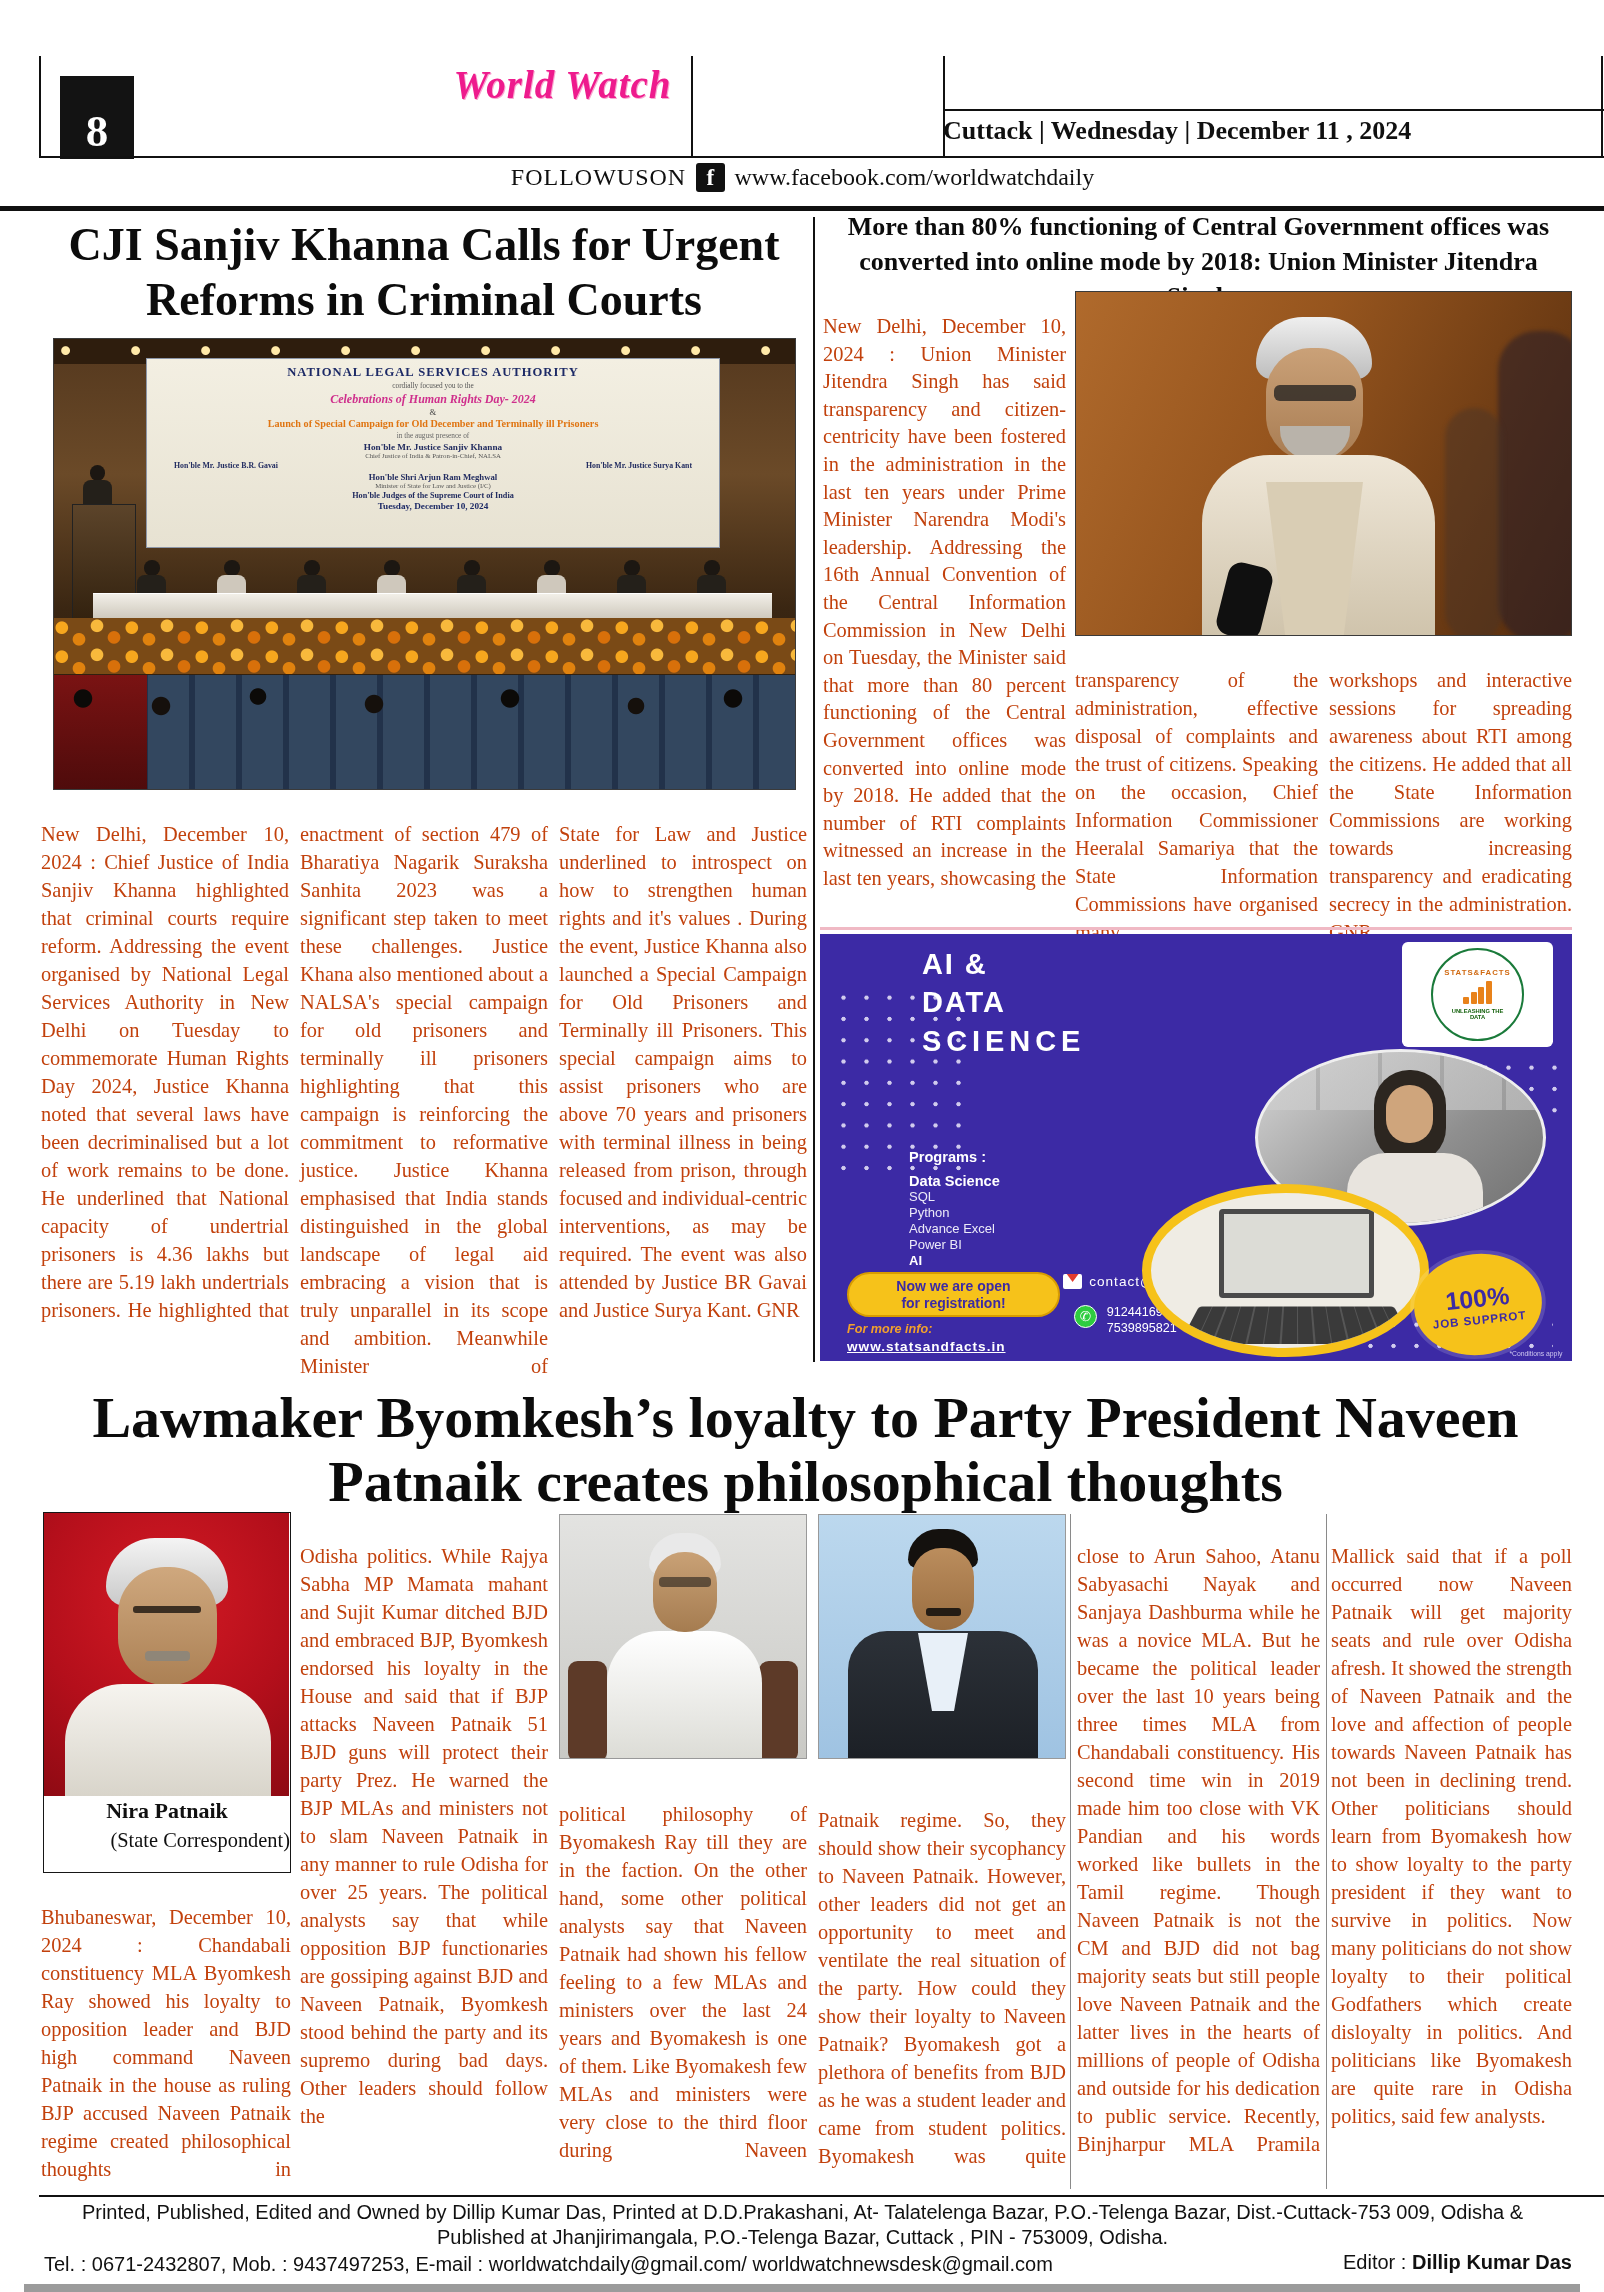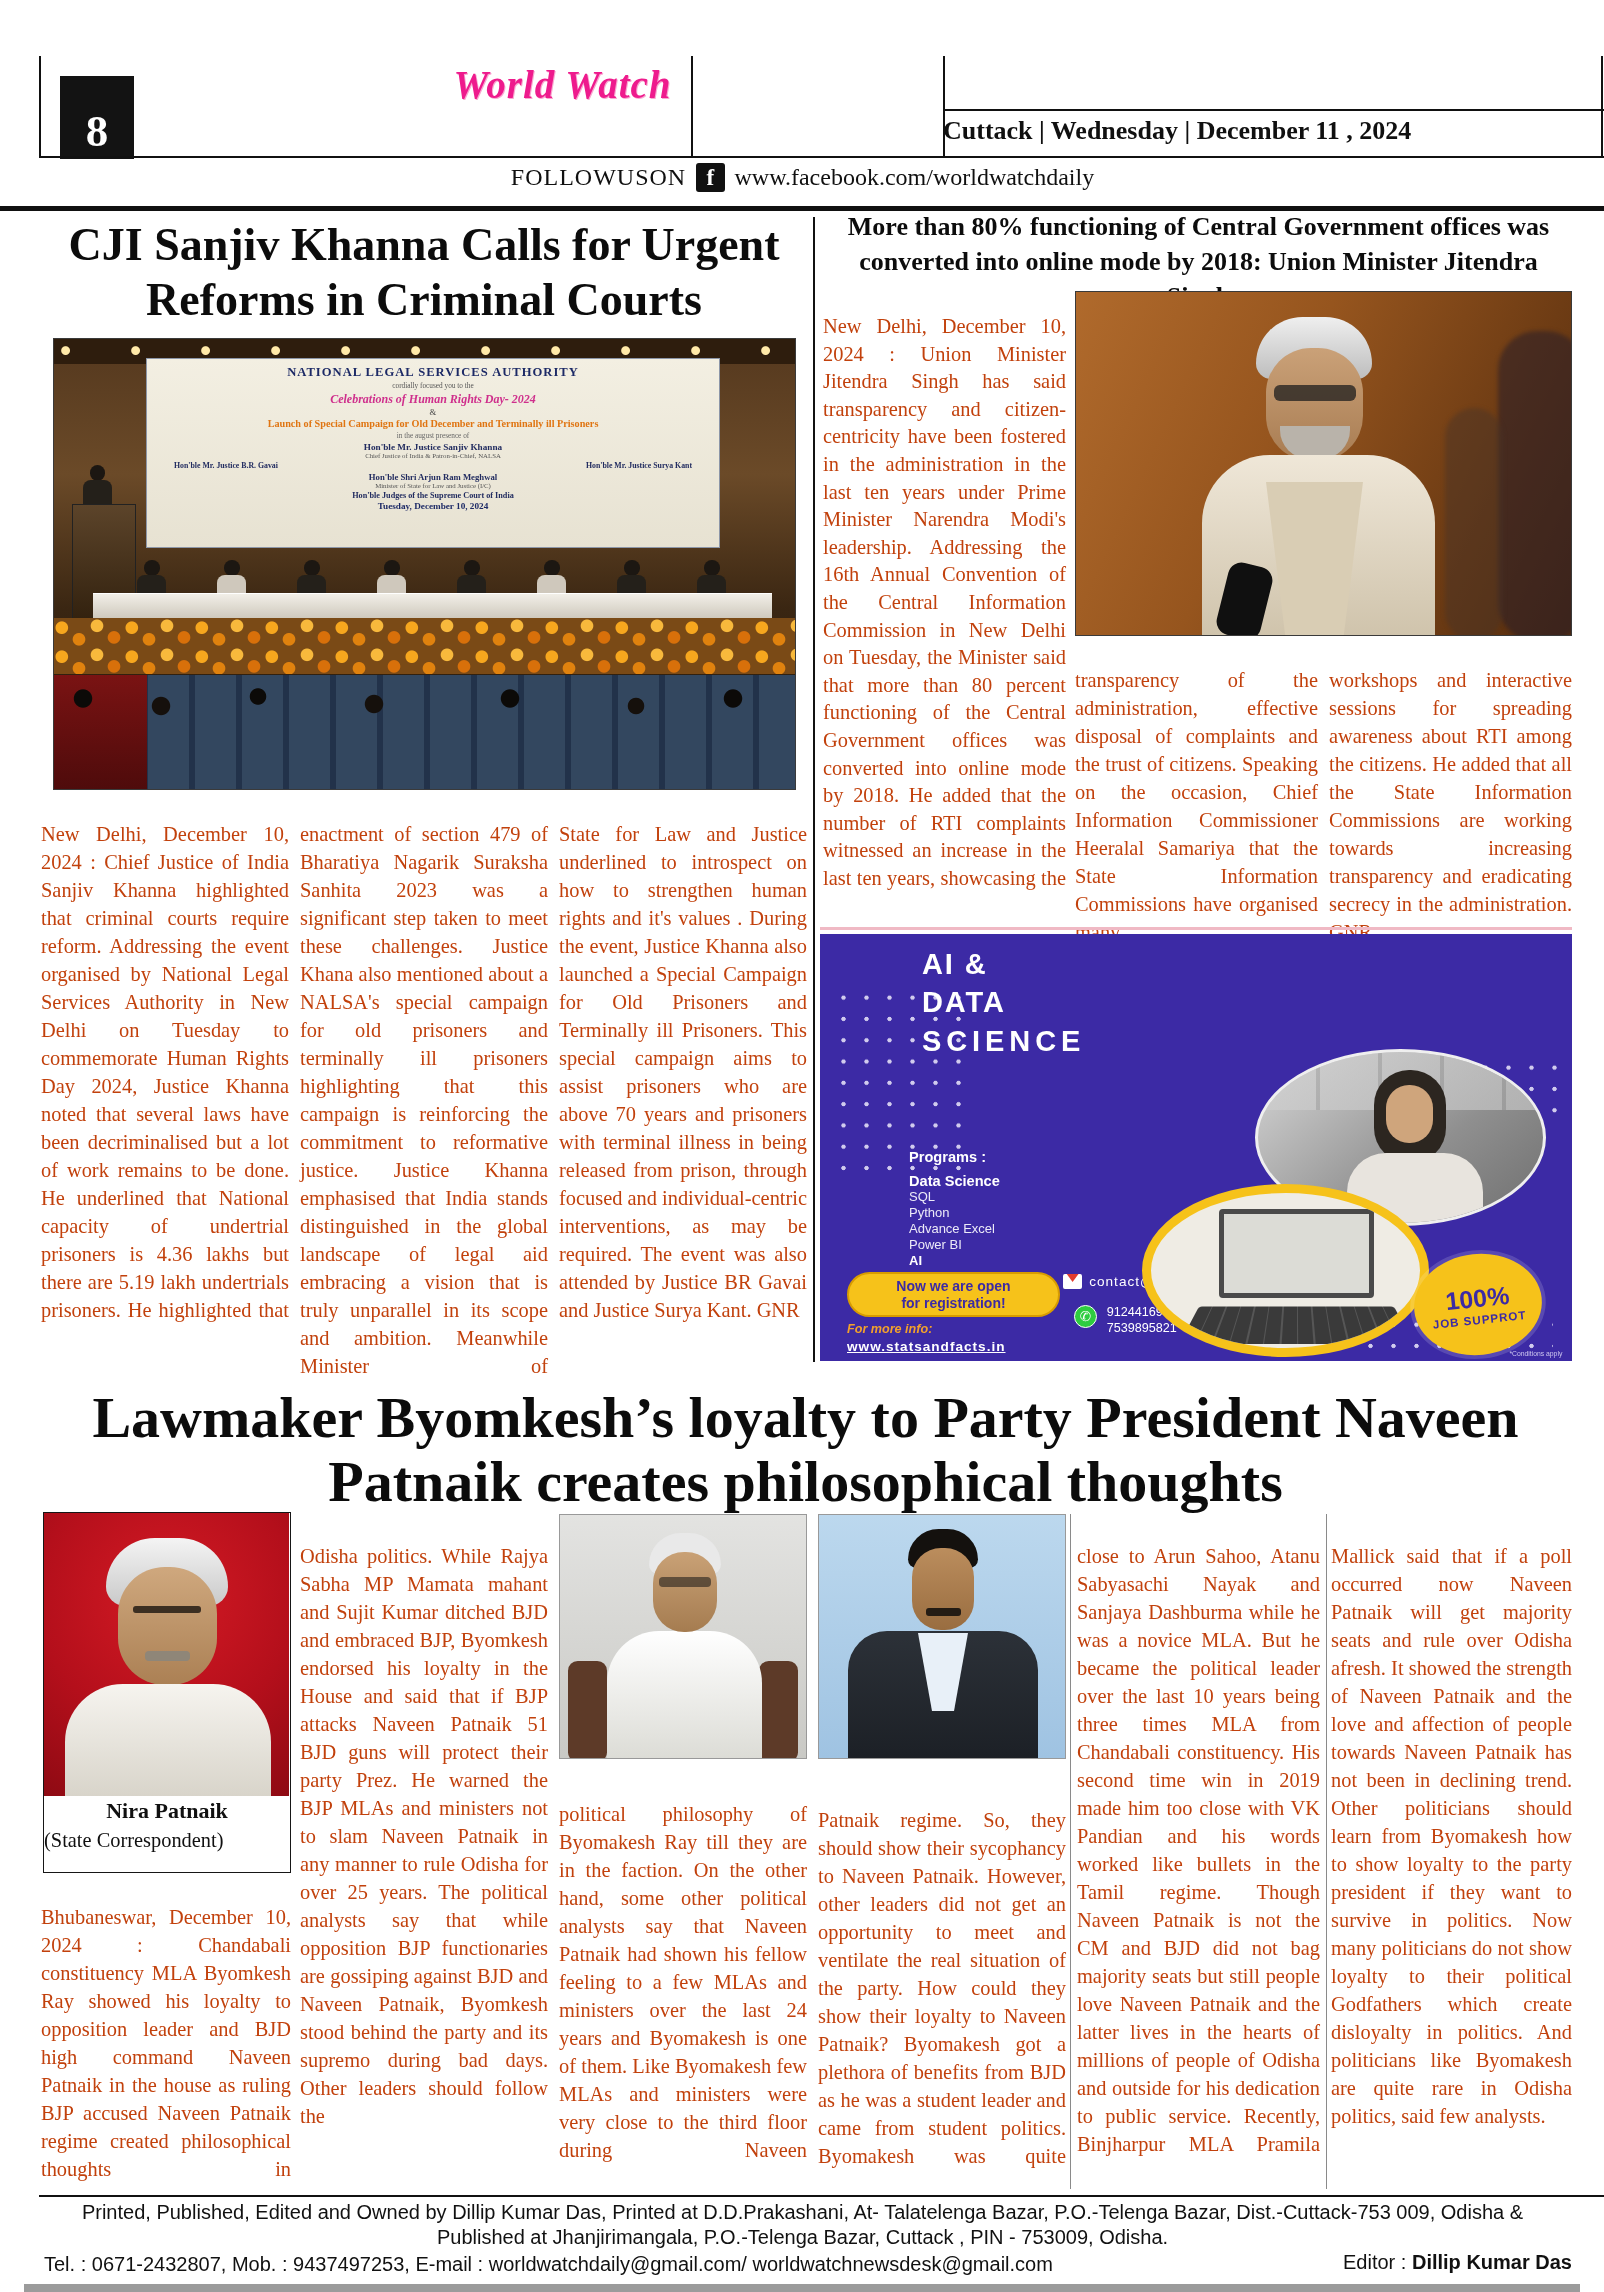--- a/index.html
+++ b/index.html
@@ -131,21 +131,21 @@
   .wc-face { position:absolute; left:128px; top:33px; width:47px; height:58px; border-radius:23px; background:#cfa57c; }
   .wc-body { position:absolute; left:89px; top:101px; width:136px; height:76px; border-radius:39px 39px 0 0; background:#e8e4de; }
   .laptopoval { position:absolute; left:322px; top:250px; width:287px; height:173px; border-radius:50%; background:#f0edE6; background:#efece4; border:9.7px solid #f6c21a; overflow:hidden; }
   .lap-screen { position:absolute; left:68px; top:15.5px; width:155px; height:89px; background:#dcdcd6; border:5.8px solid #4a4a4a; border-radius:3.9px; }
   .lap-keys { position:absolute; left:39px; top:109px; width:213px; height:43px; background:repeating-linear-gradient(90deg,#3a3a3a 0 13.6px,#565656 13.6px 15.5px), #444; transform:perspective(116px) rotateX(30deg); border-radius:3.9px; }
   .ad-fine { position:absolute; right:9.7px; bottom:3.9px; color:#cfc8f0; font-size:6.8px; }
 
   
   .capbox { position:absolute; left:43px; top:1512px; width:248px; height:361px; border:1.9px solid #161616; background:#fff; }
   .capname { position:absolute; left:0; top:285px; width:100%; text-align:center; font-size:22px; font-weight:bold; }
-  .caprole { position:absolute; left:0; top:316px; width:100%; text-align:left; font-size:20.4px; }
+  .caprole { position:absolute; left:0; top:316px; width:100%; text-align:right; font-size:20.4px; }
 
   
   .foot { font-family:"Liberation Sans", sans-serif; font-size:20px; color:#111; }
 </style>
 </head>
 <body>
 
 <div class="x rule" style="left:39px;top:56px;width:1.9px;height:102px;"></div>
 <div class="x rule" style="left:691px;top:56px;width:1.9px;height:102px;"></div>
 <div class="x rule" style="left:943px;top:56px;width:1.9px;height:102px;"></div>
@@ -301,20 +301,32 @@
     <span>contact@statsandfacts.in</span>
   </div>
   <div class="ad-phonerow" style="left:254px;top:371px;">
     <span class="waicon">✆</span>
     <span>
       <div>9124416966</div>
       <div>7539895821</div>
     </span>
   </div>
 
+  <div class="adlogo">
+    <div class="seal">
+      <div class="t">STATS&amp;FACTS</div>
+      <div class="bars">
+        <i style="height:7.8px;"></i>
+          <i style="height:12.6px;"></i>
+          <i style="height:17.5px;"></i>
+          <i style="height:23px;"></i>
+      </div>
+      <div class="b">UNLEASHING THE DATA</div>
+    </div>
+  </div>
 
   <div class="womancircle">
     <div class="wc-shelf"></div>
     <div class="wc-hair"></div>
     <div class="wc-face"></div>
     <div class="wc-body"></div>
   </div>
 
   <div class="laptopoval">
     <div class="lap-screen"></div>

